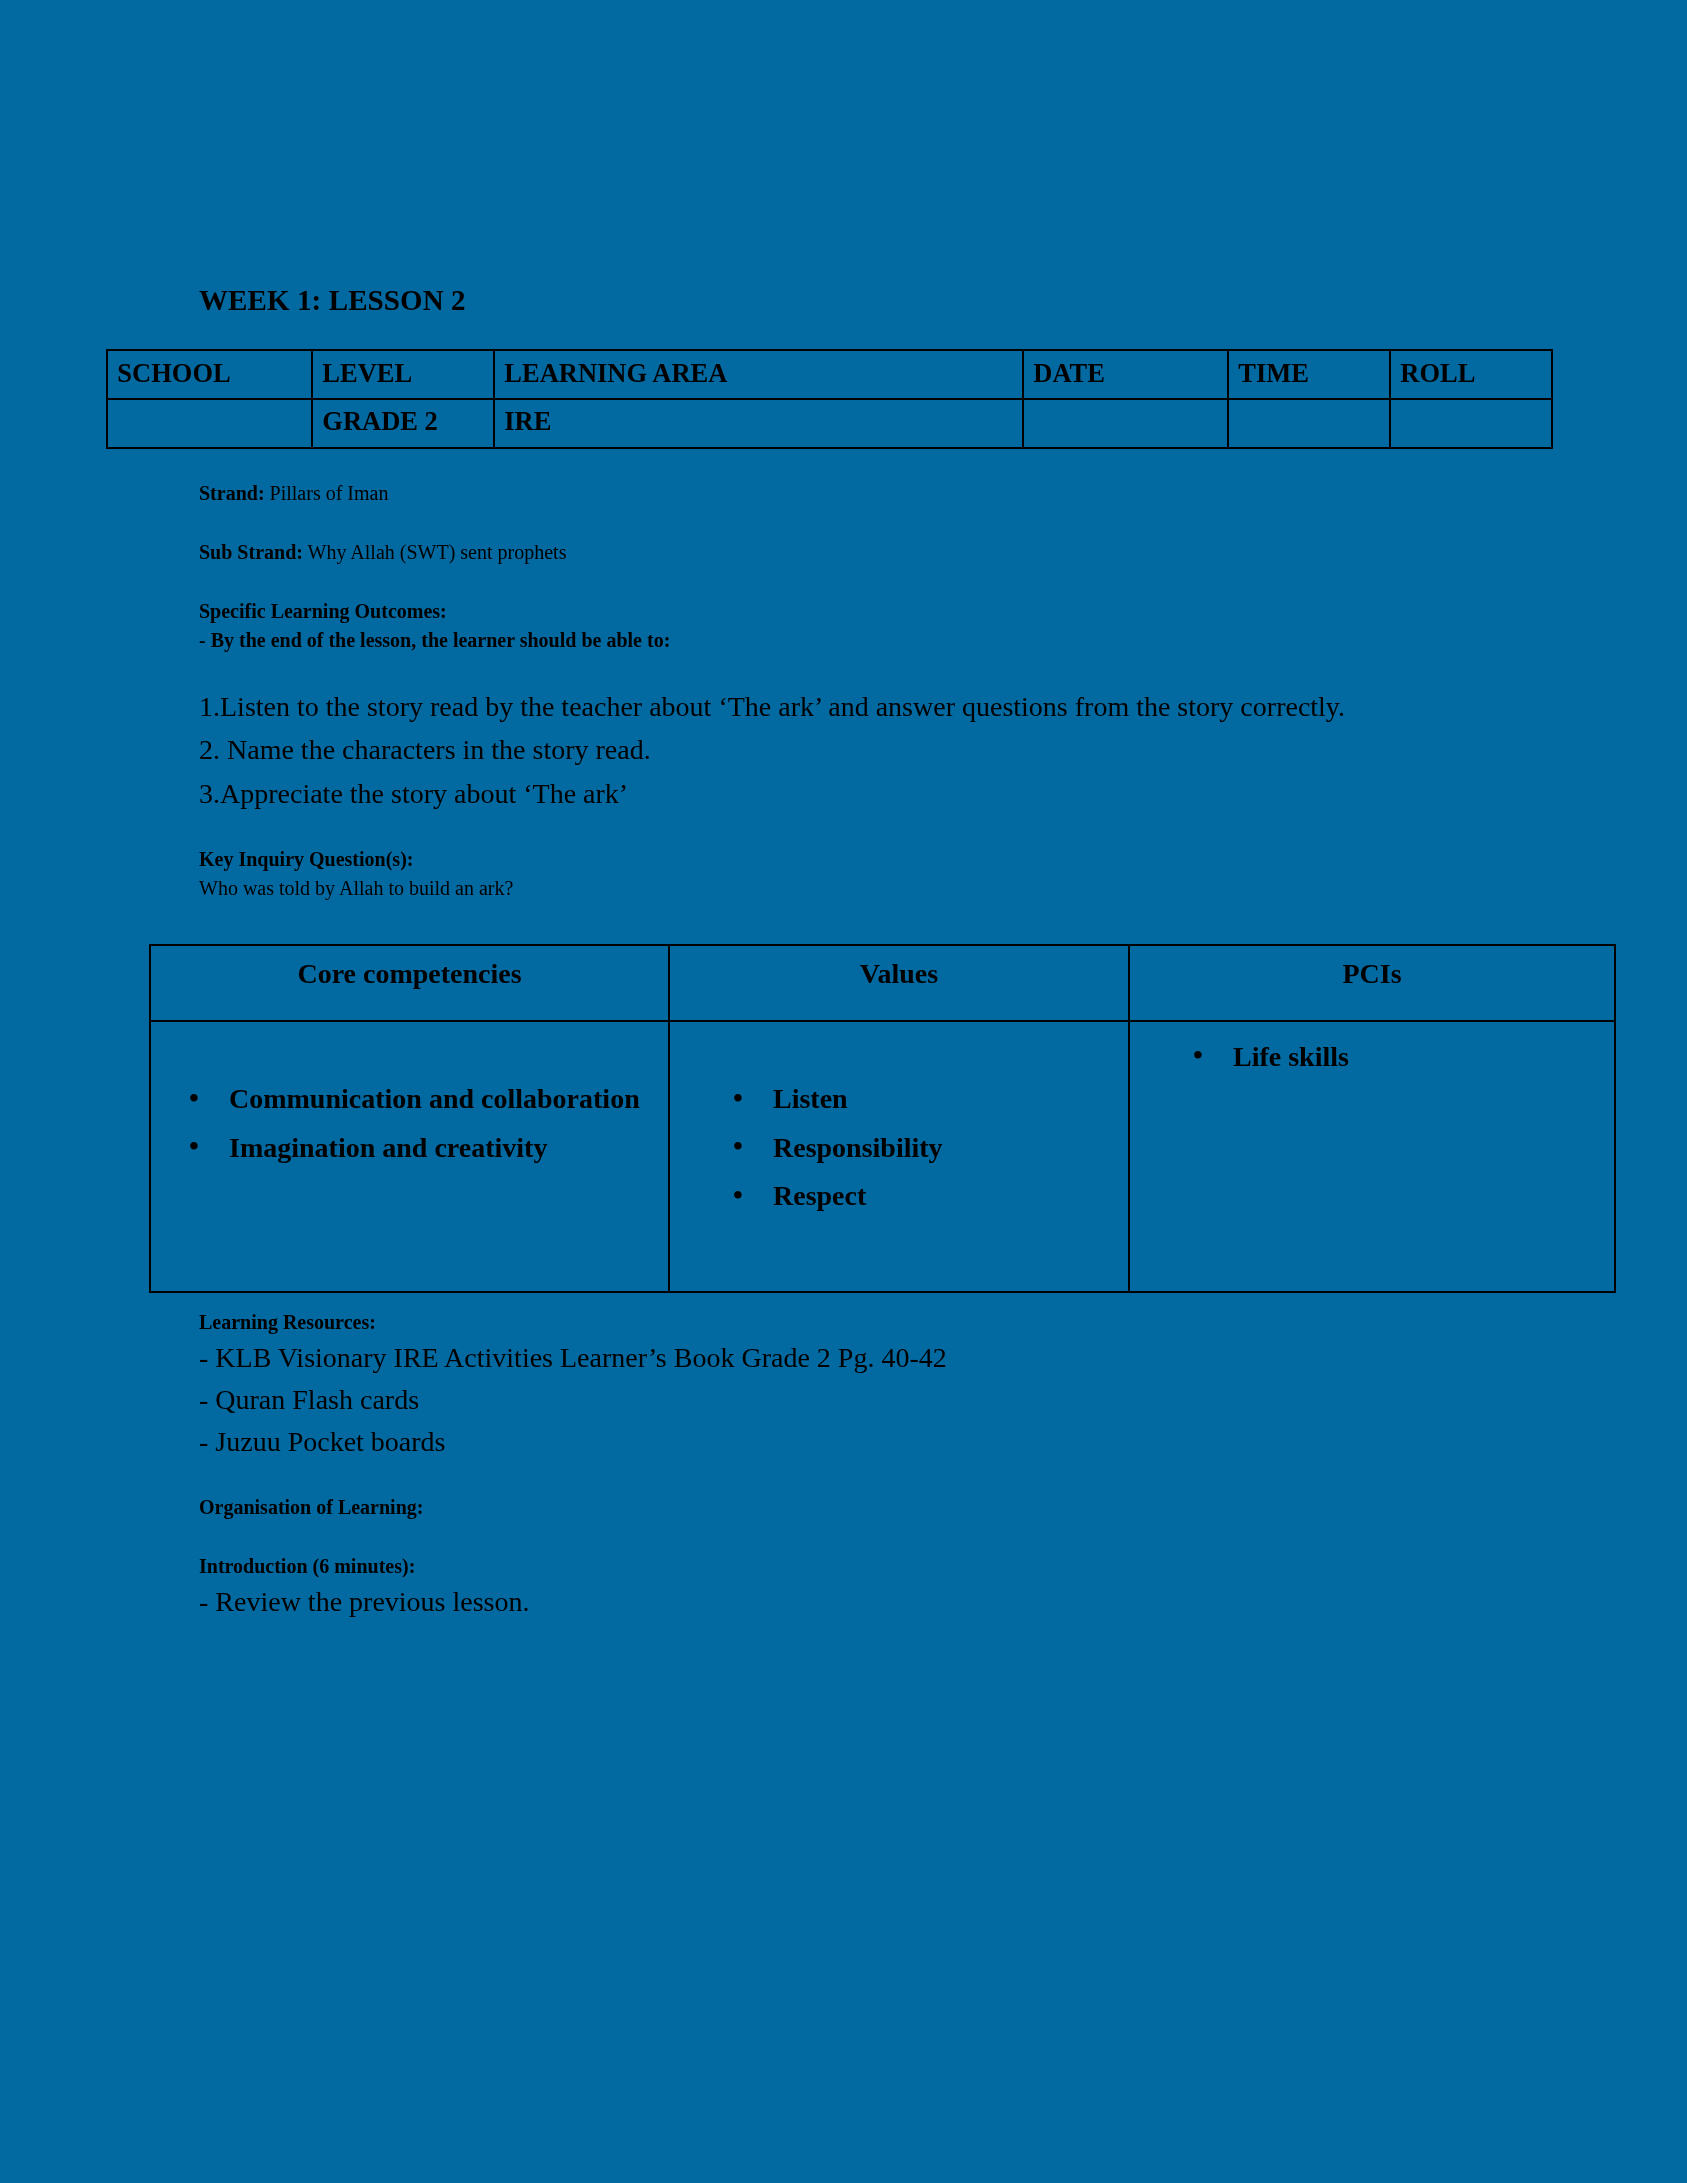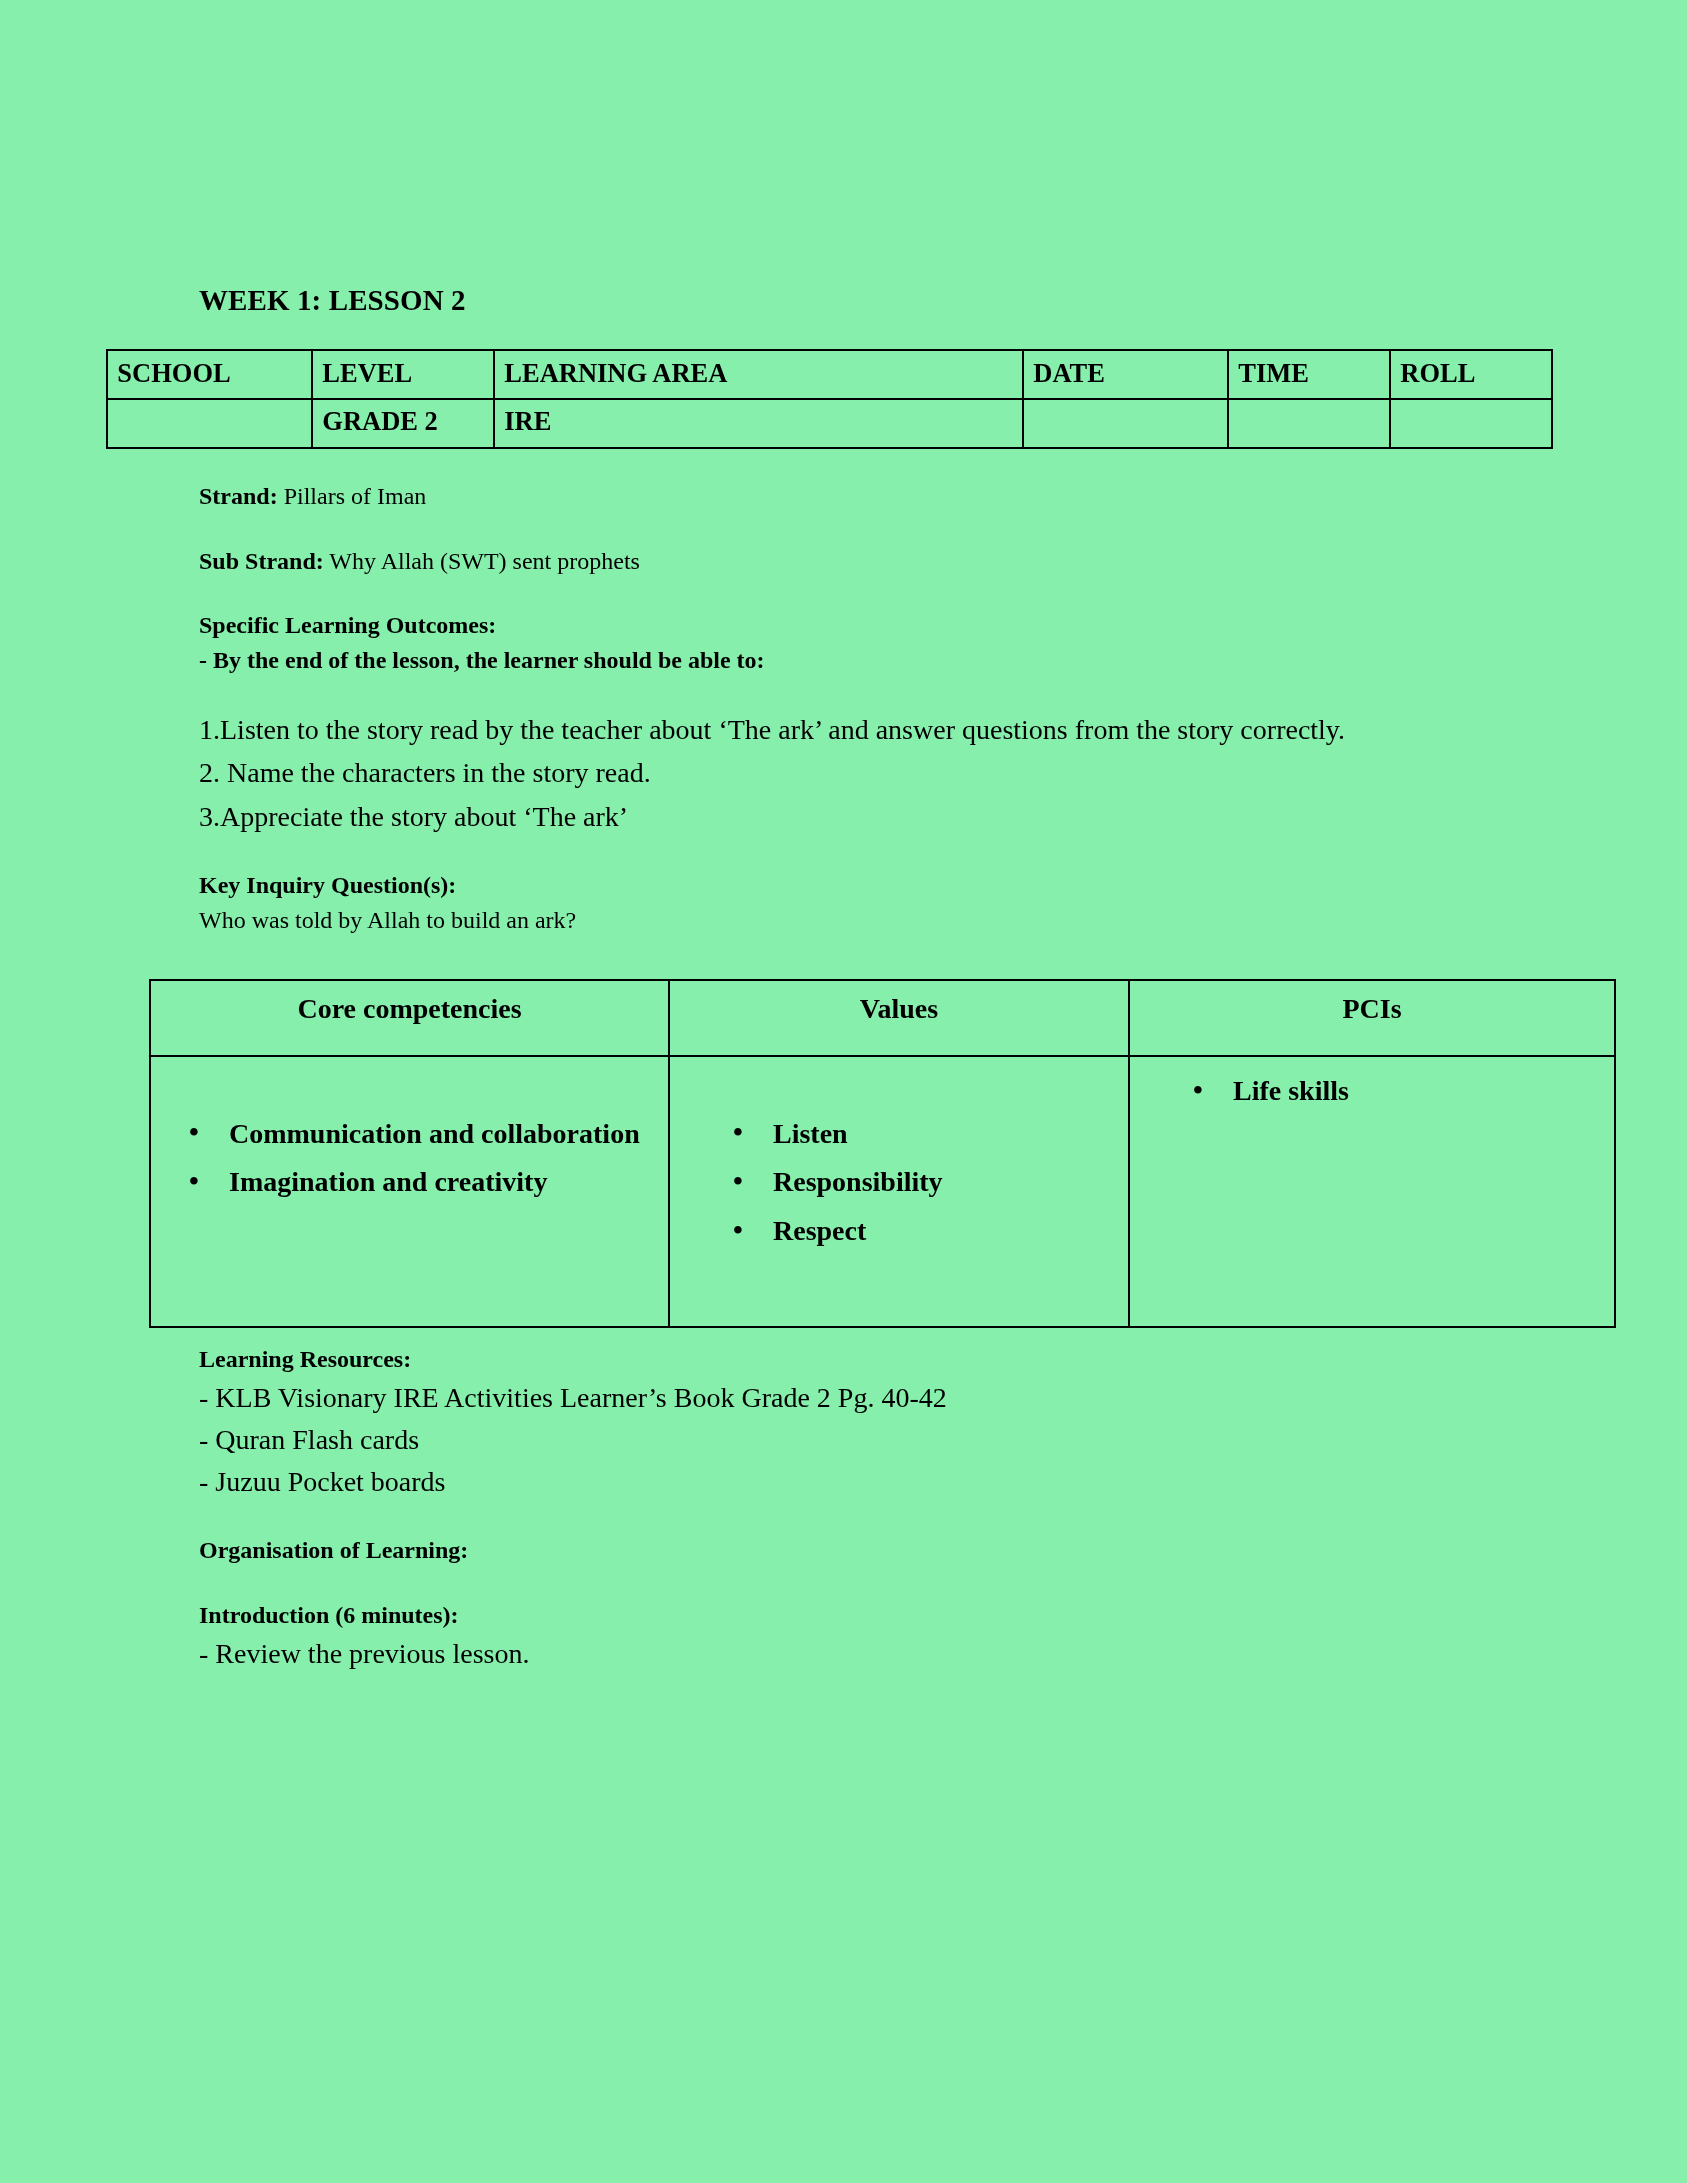--- a/index.html
+++ b/index.html
@@ -8,41 +8,41 @@
     background: #ffffff;
   }
   body {
     font-family: "Liberation Serif", "DejaVu Serif", serif;
     color: #000000;
   }
   .page {
     position: relative;
     width: 1687px;
     height: 2183px;
-    background: #86efac;
+    background: #0369a1;
     box-sizing: border-box;
     overflow: hidden;
     font-family: Liberation Serif, serif;
   }
   .content {
     position: absolute;
     left: 106px;
     top: 284px;
     width: 1515px;
   }
 
   
   .doc-title {
     font-size: 29px;
     font-weight: bold;
     margin: 0 0 32px 93px;
     letter-spacing: 0.1px;
   }
   .para {
-    font-size: 24px;
+    font-size: 20px;
     line-height: 1.45;
     margin: 0;
     padding-left: 93px;
   }
   .para.bold { font-weight: bold; }
   .label { font-weight: bold; }
   .gap-sm { height: 14.6px; }
   .gap-md { height: 30px; }
   .gap-lg { height: 41px; }
 

